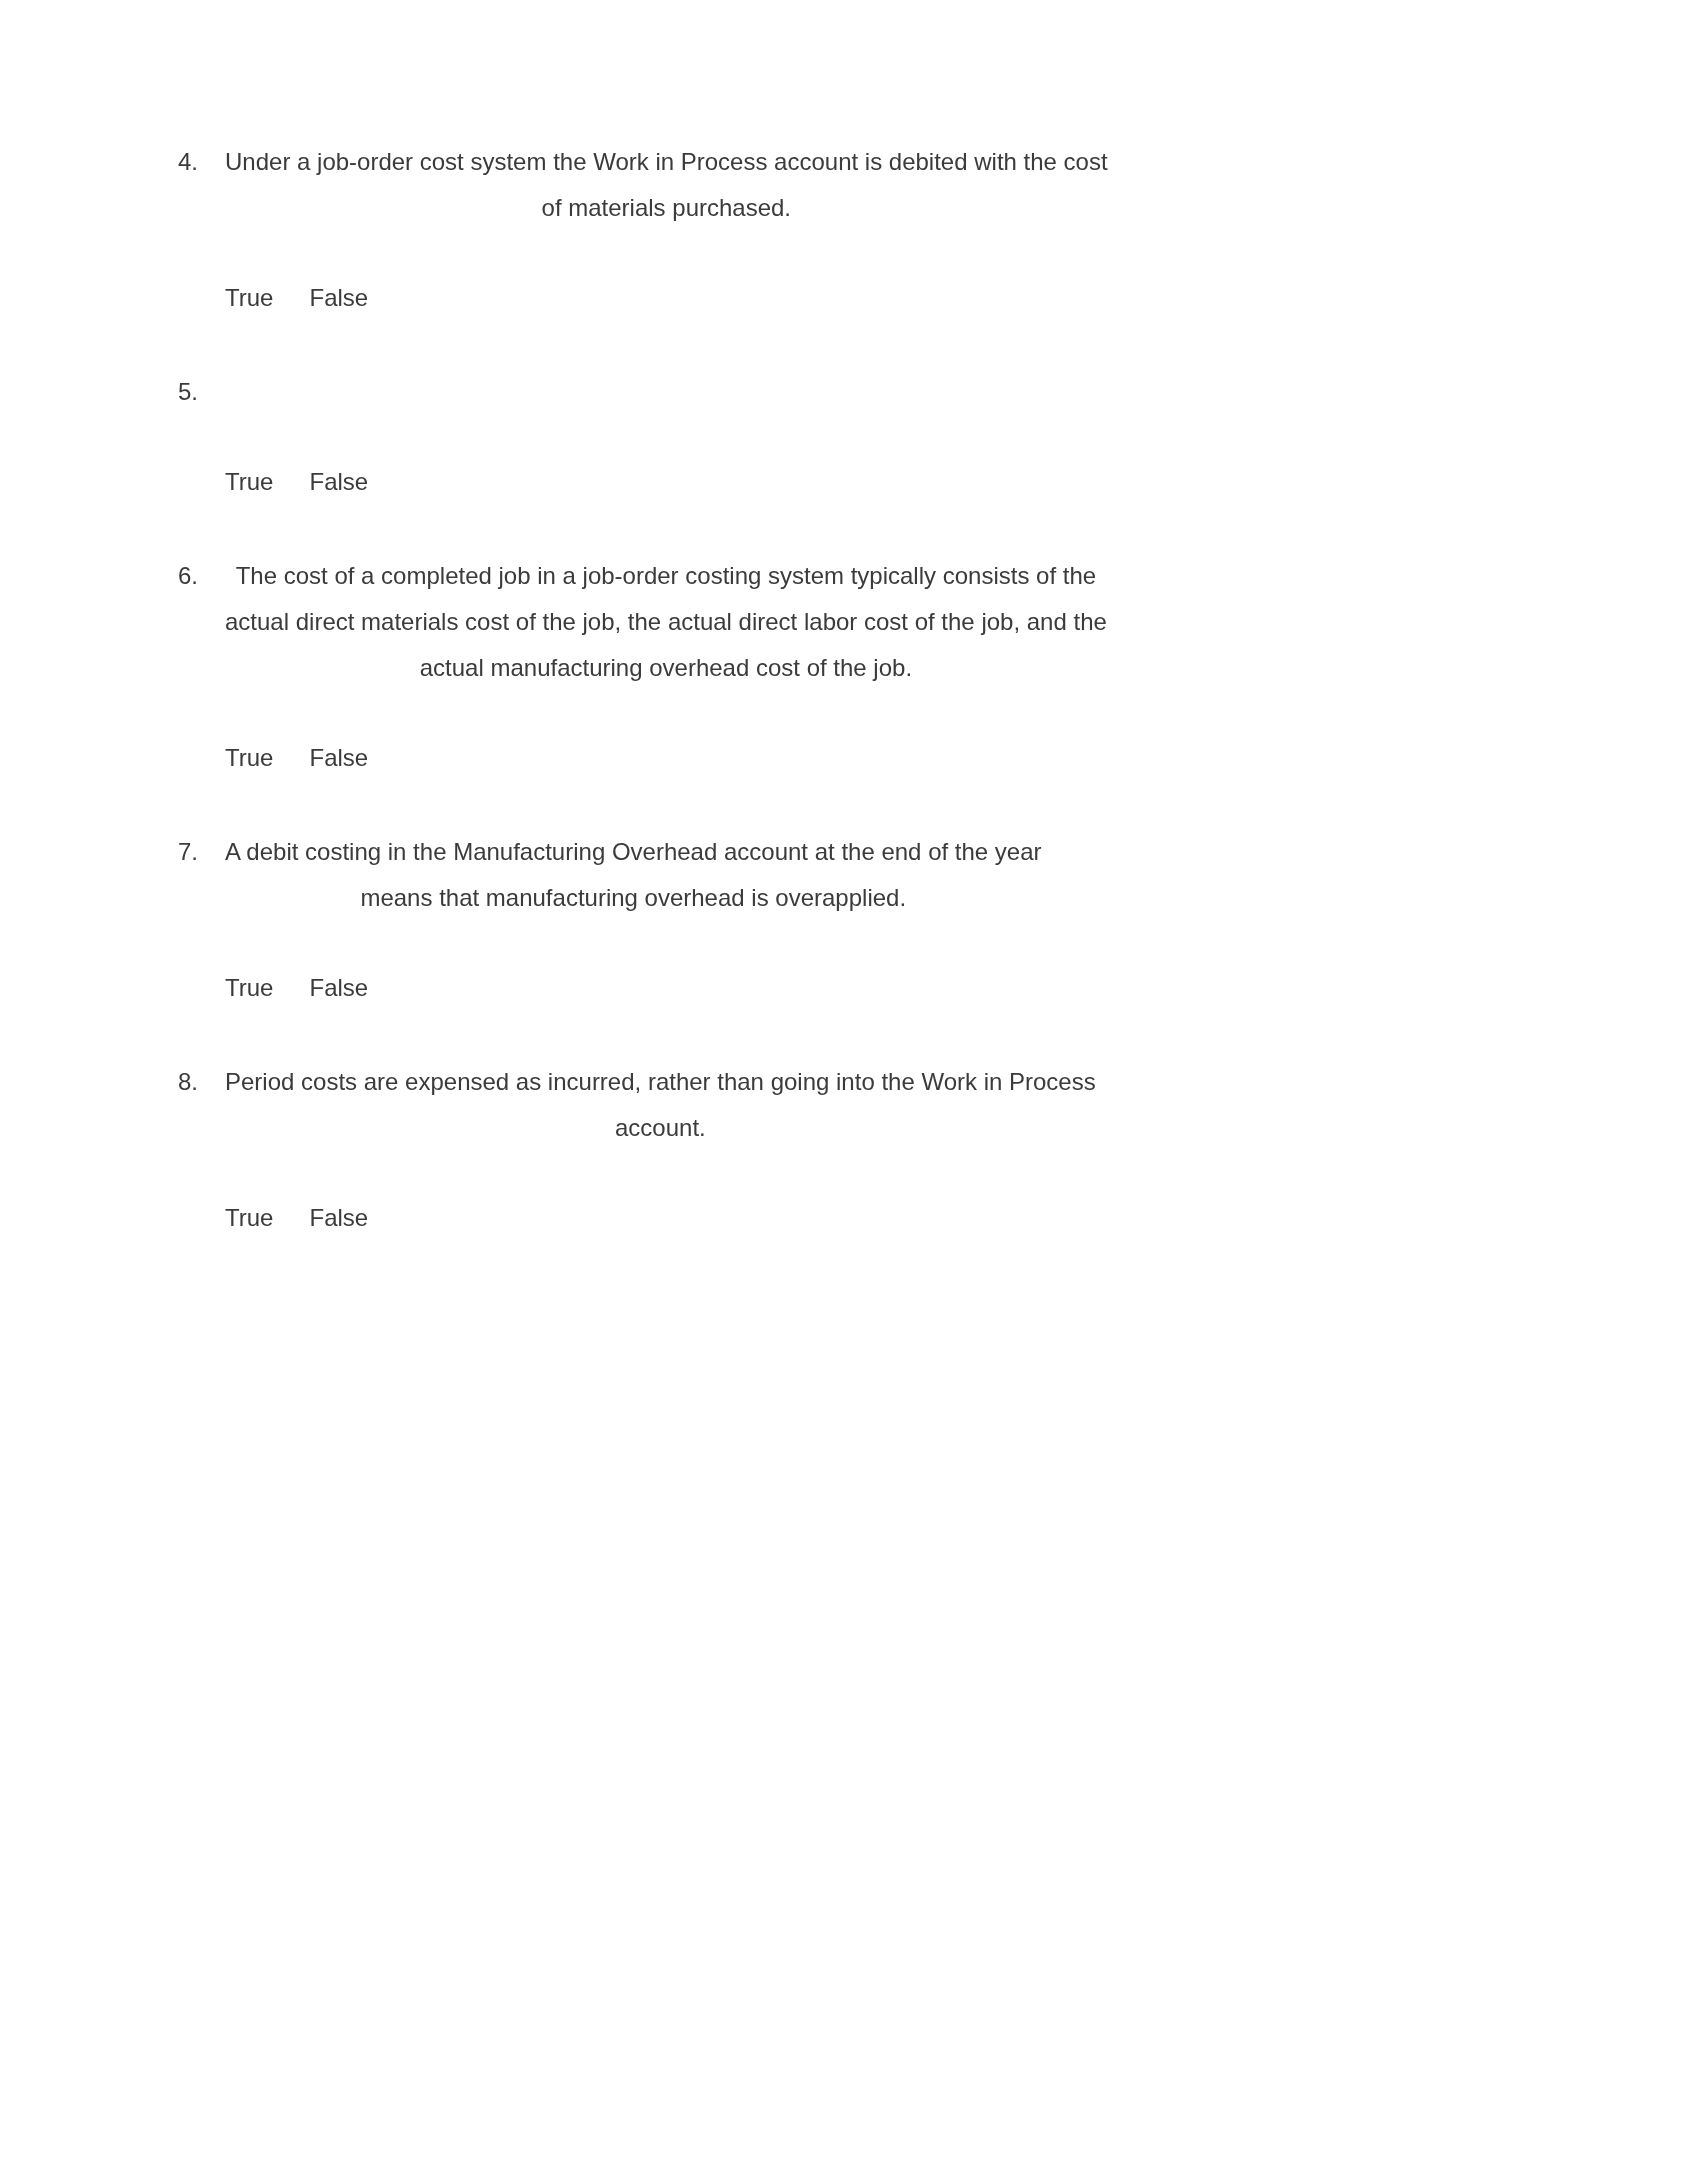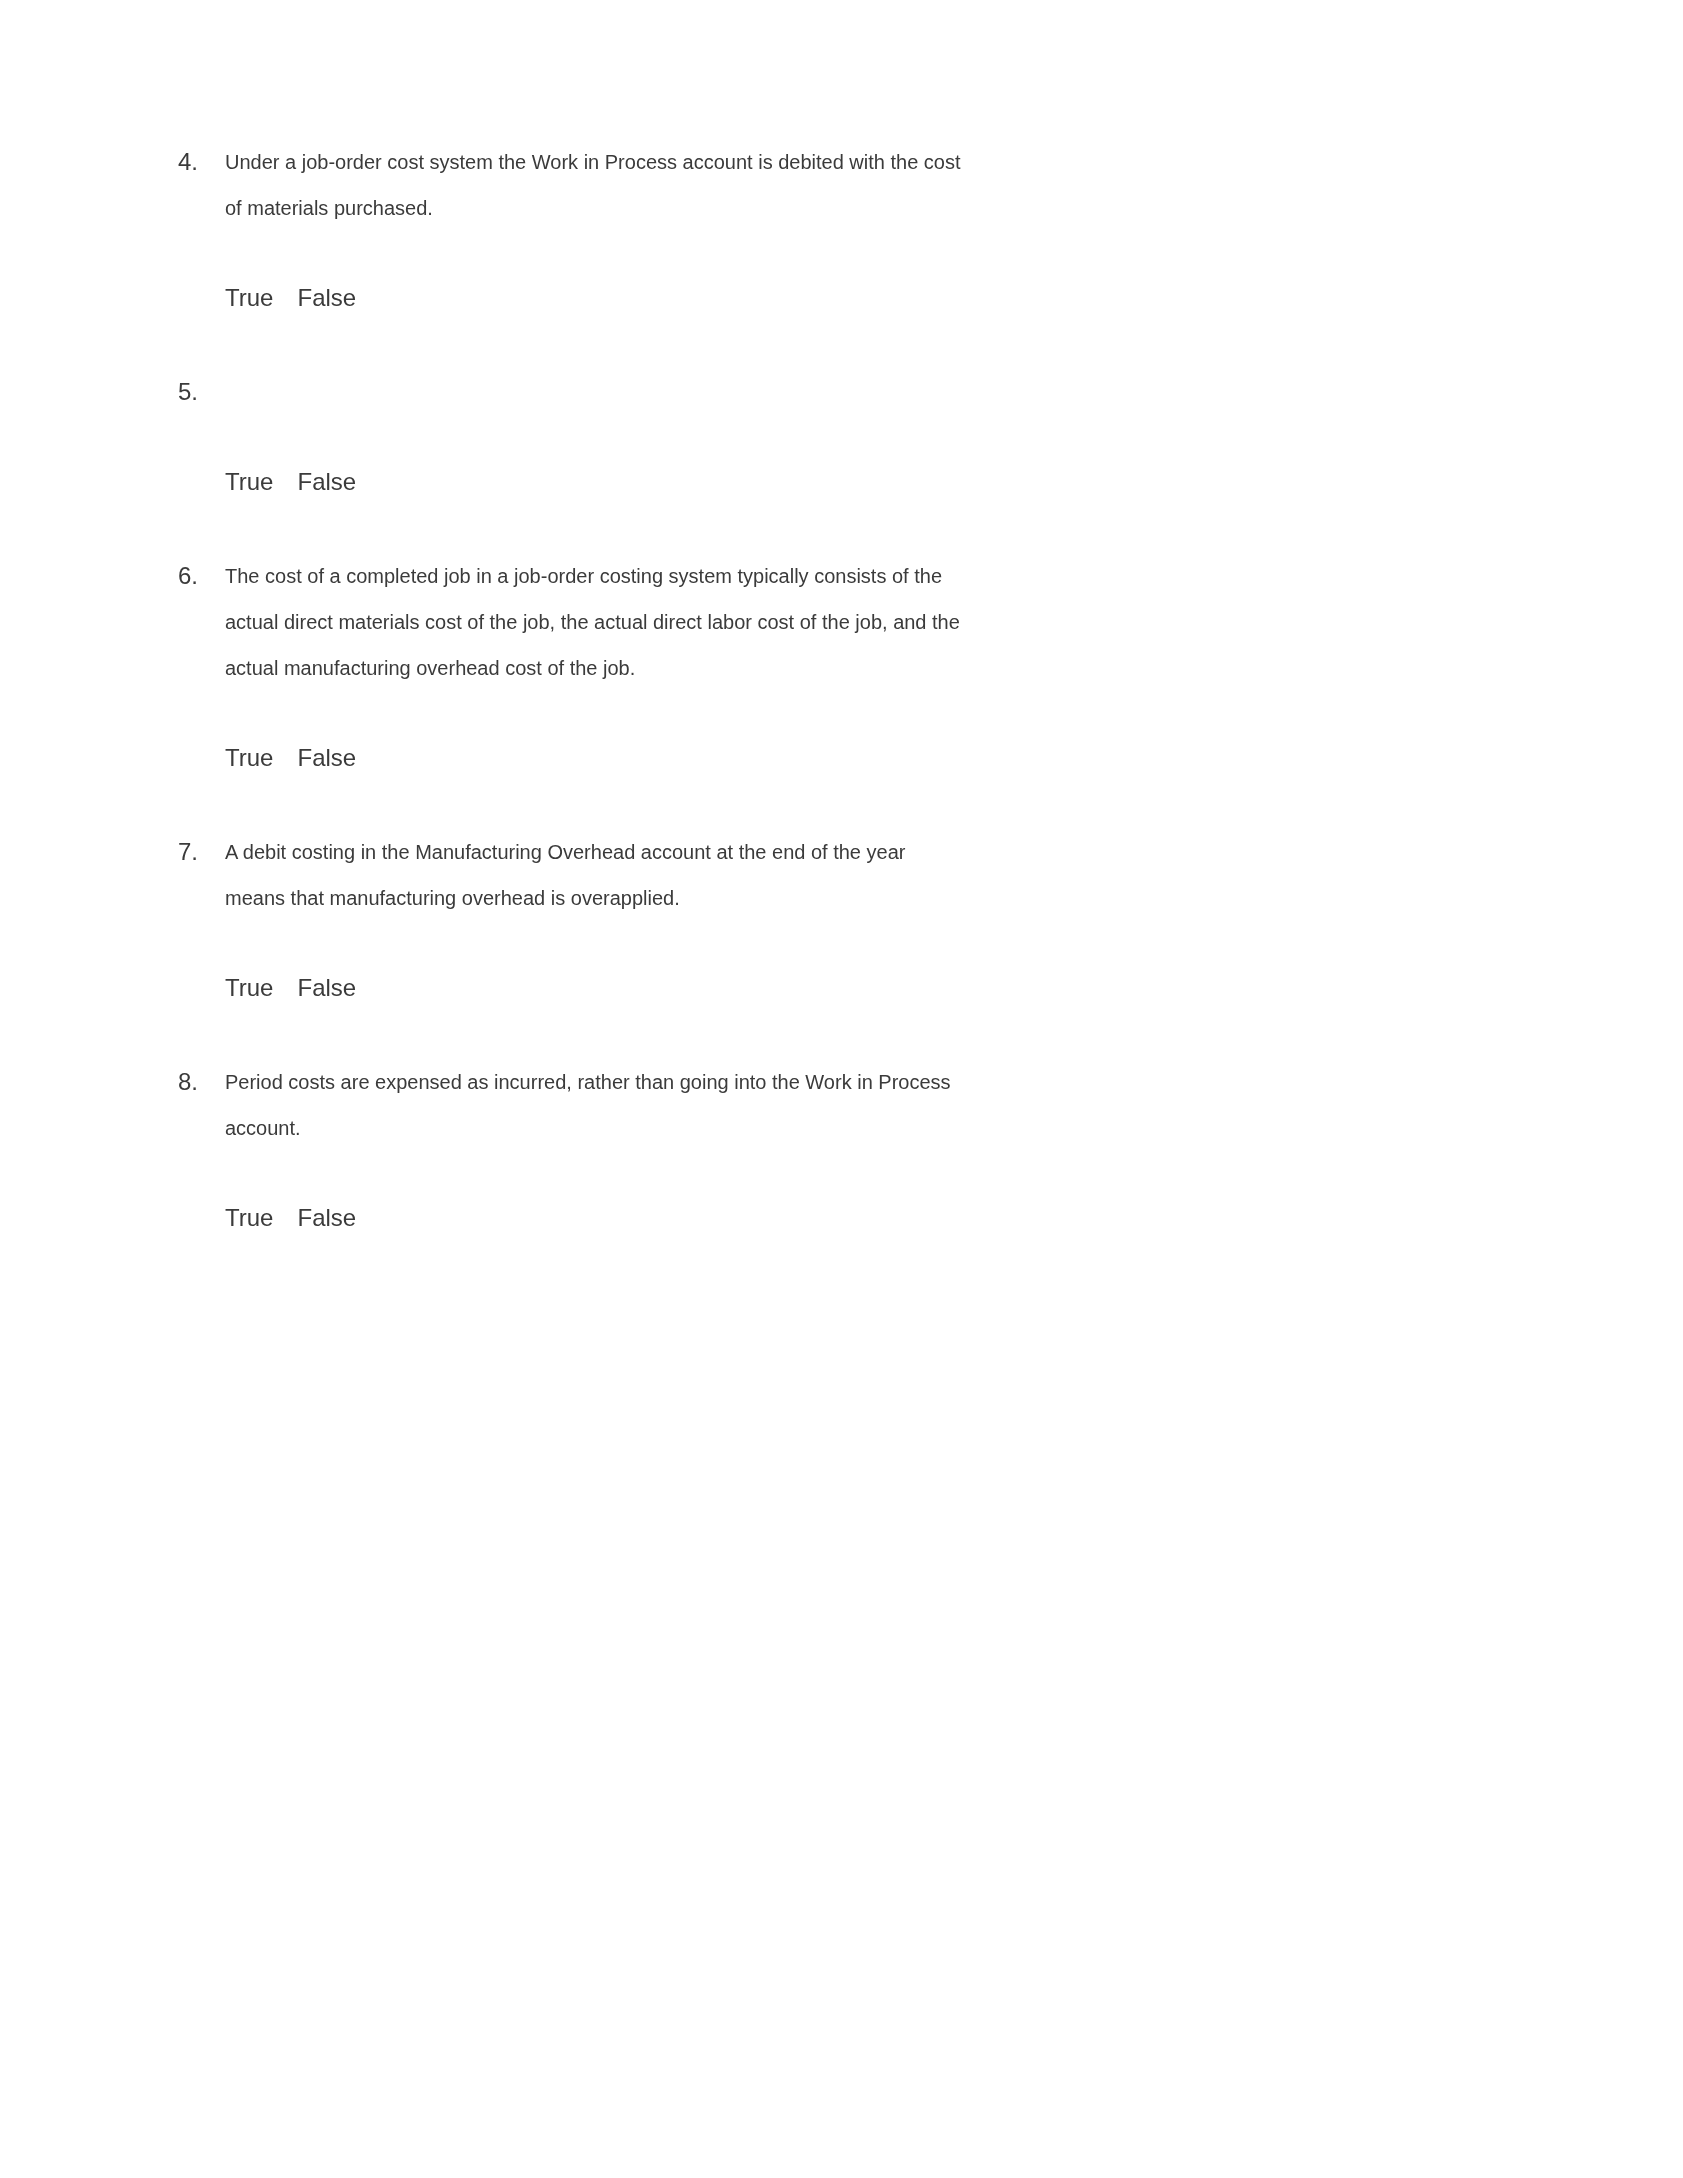--- a/index.html
+++ b/index.html
@@ -25,33 +25,34 @@
     align-items: flex-start;
   }
   .q-num {
     width: 47px;
     flex-shrink: 0;
     font-size: 24px;
     line-height: 46px;
   }
   .q-text {
     margin: 0;
-    font-size: 20px;
+    font-size: 24px;
     line-height: 46px;
     max-width: 891px;
     white-space: pre-line;
+    text-align: center;
   }
   .tf-row {
     margin-top: 44px;
     margin-left: 47px;
     font-size: 24px;
     line-height: 46px;
   }
   .tf-true {
-    margin-right: 24px;
+    margin-right: 36px;
   }
   .tf {
     cursor: default;
   }
 </style>
 </head>
 <body>
 
 <div class="page">
   <div id="questions">

